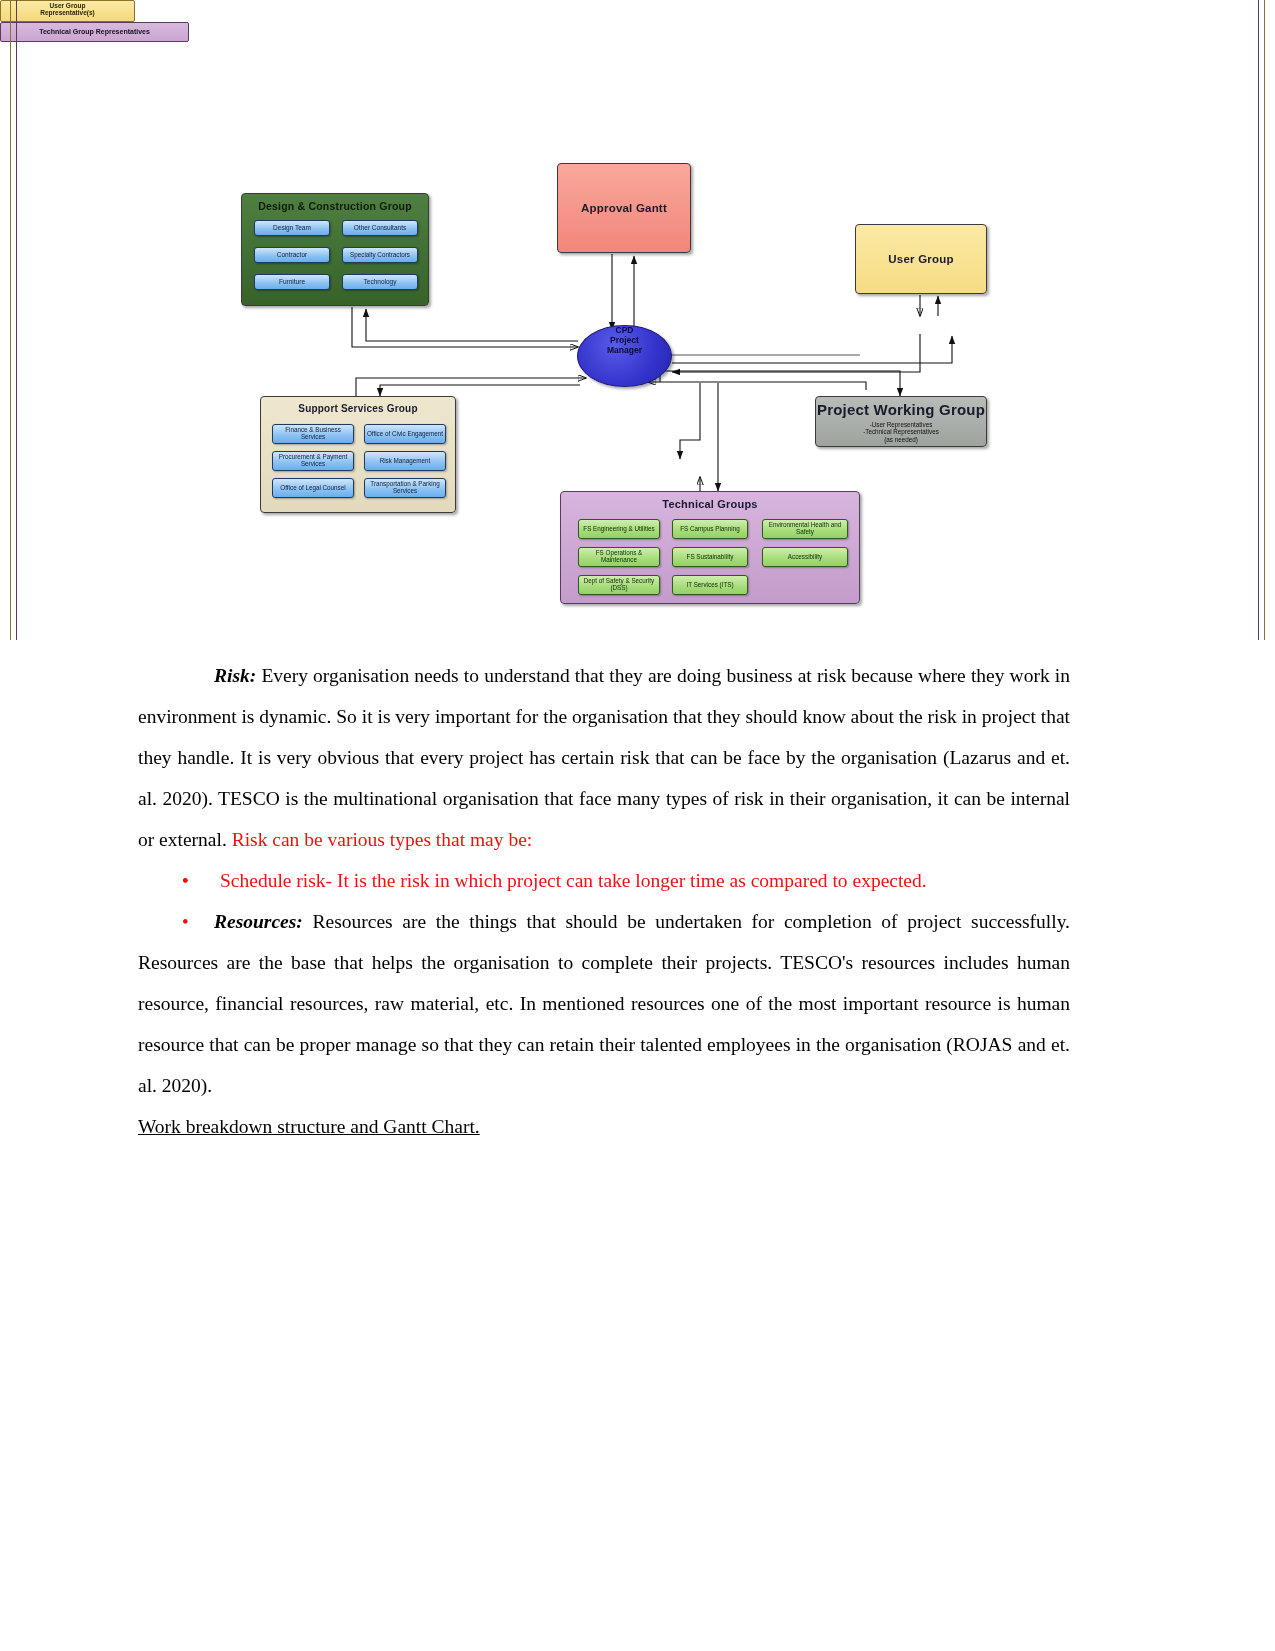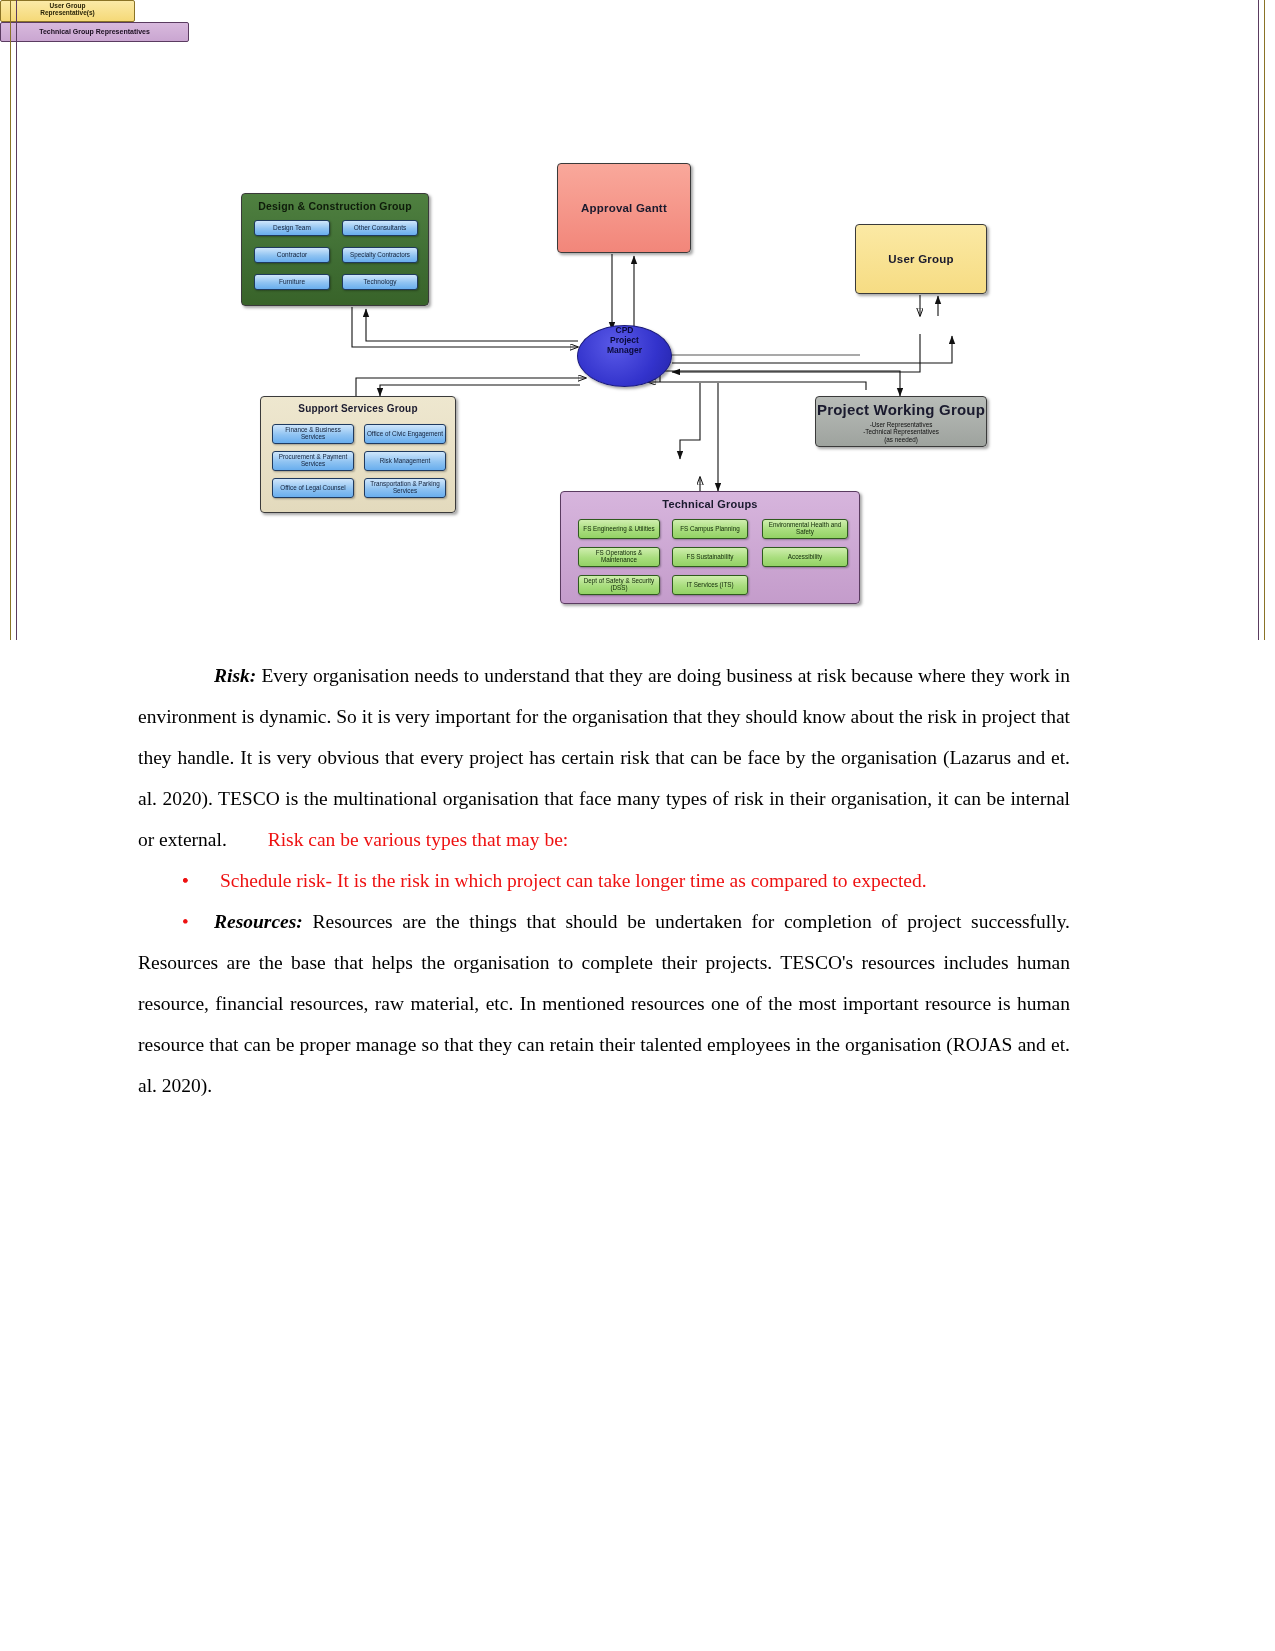--- a/index.html
+++ b/index.html
@@ -156,21 +156,21 @@
   }
   p.body {
     margin: 0;
     font-size: 19.5px;
     line-height: 41px;
     text-align: justify;
     text-justify: inter-word;
   }
   p.body.indent { text-indent: 76px; }
   .lead { font-weight: bold; font-style: italic; }
-  .red { color: #ee1111; margin-left: 36px; }
+  .red { color: #ee1111; }
 
   ul.risk-list {
     margin: 0;
     padding: 0 0 0 40px;
     list-style: none;
   }
   ul.risk-list li {
     position: relative;
     font-size: 19.5px;
     line-height: 41px;
@@ -323,16 +323,17 @@
     <p class="body indent"><span class="lead">Risk:</span><span> Every organisation needs to understand that they are doing business at risk because where they work in environment is dynamic. So it is very important for the organisation that they should know about the risk in project that they handle. It is very obvious that every project has certain risk that can be face by the organisation (Lazarus and et. al. 2020). TESCO is the multinational organisation that face many types of risk in their organisation, it can be internal or external. </span><span class="red">Risk can be various types that may be:</span></p>
 
     <ul class="risk-list">
       <li><span class="bullet">•</span></li>
       <li><span class="bullet">•</span><span>Schedule risk- It is the risk in which project can take longer time as compared to expected.</span></li>
       <li><span class="bullet">•</span></li>
     </ul>
 
     <p class="body indent"><span class="lead">Resources:</span><span> Resources are the things that should be undertaken for completion of project successfully. Resources are the base that helps the organisation to complete their projects. TESCO's resources includes human resource, financial resources, raw material, etc. In mentioned resources one of the most important resource is human resource that can be proper manage so that they can retain their talented employees in the organisation (ROJAS and et. al. 2020).</span></p>
 
+    <p class="heading-underline">Work breakdown structure and Gantt Chart.</p>
 
   </div>
 
 </div>
 
 </body></html>

